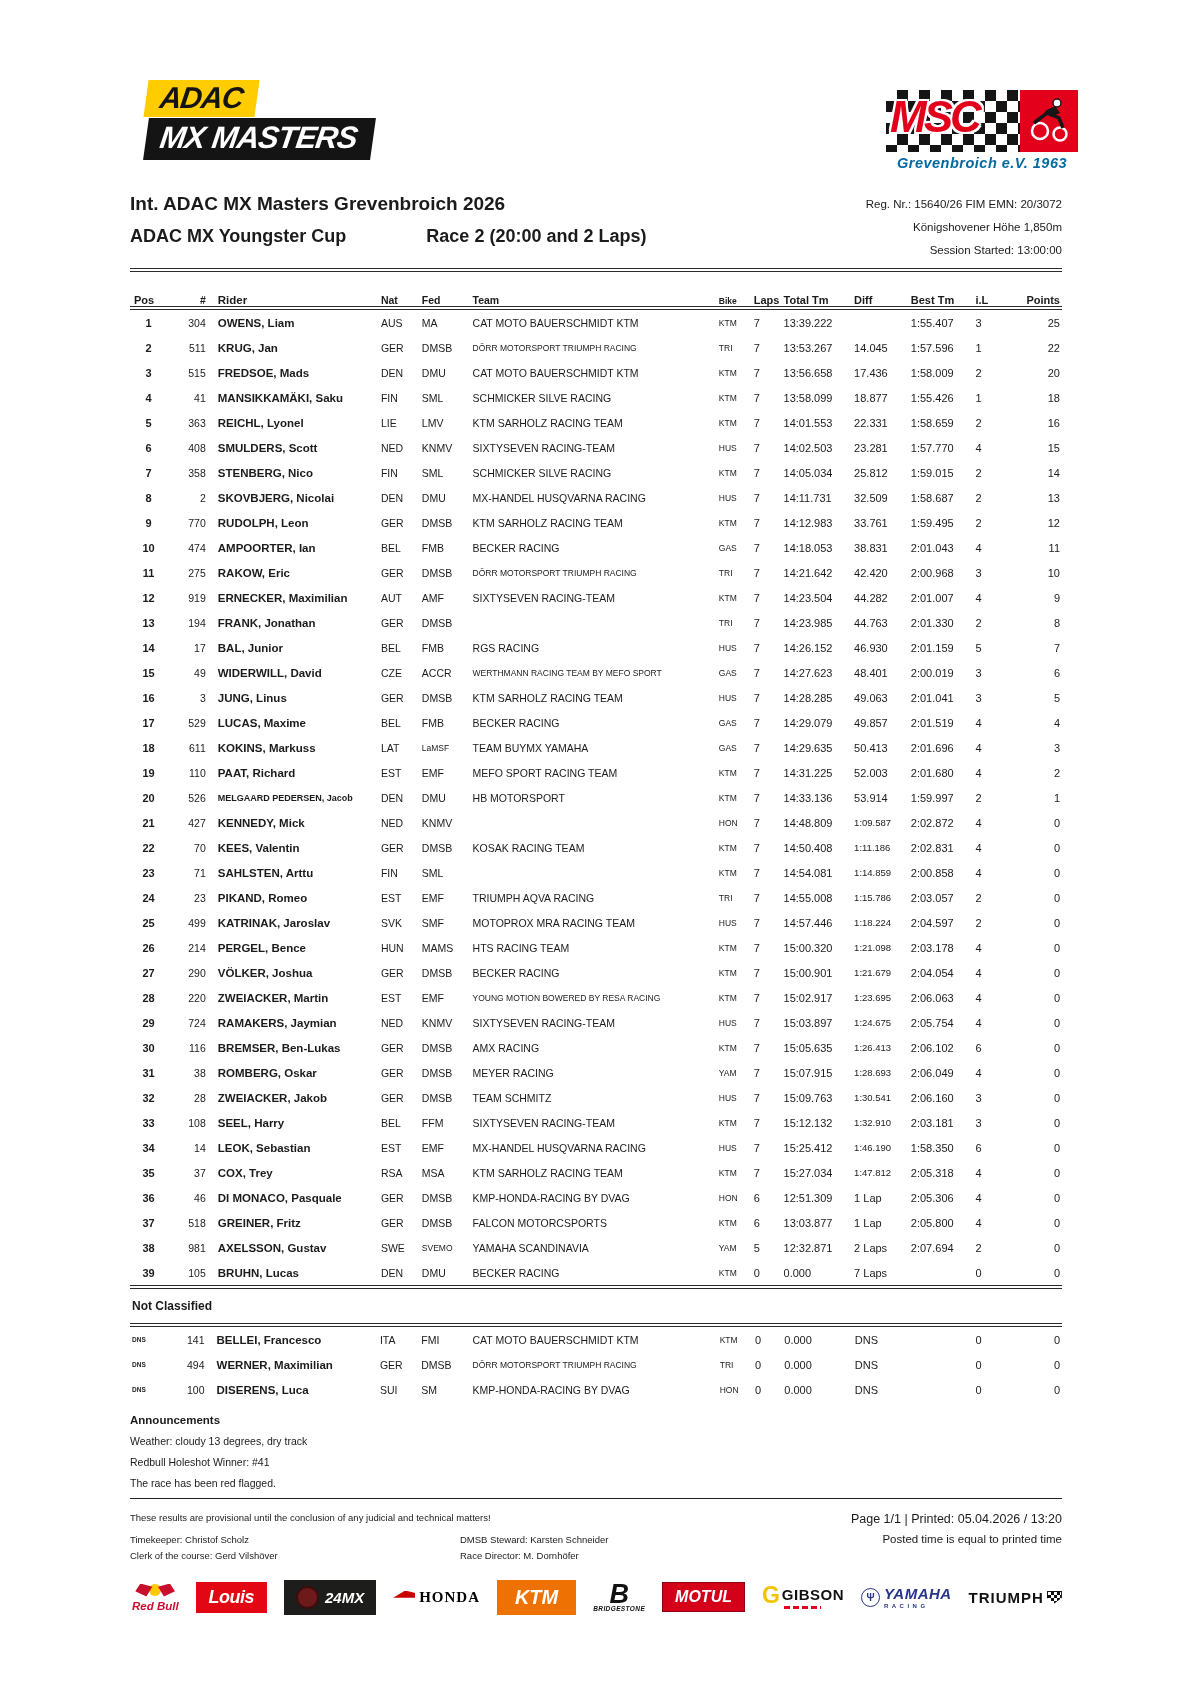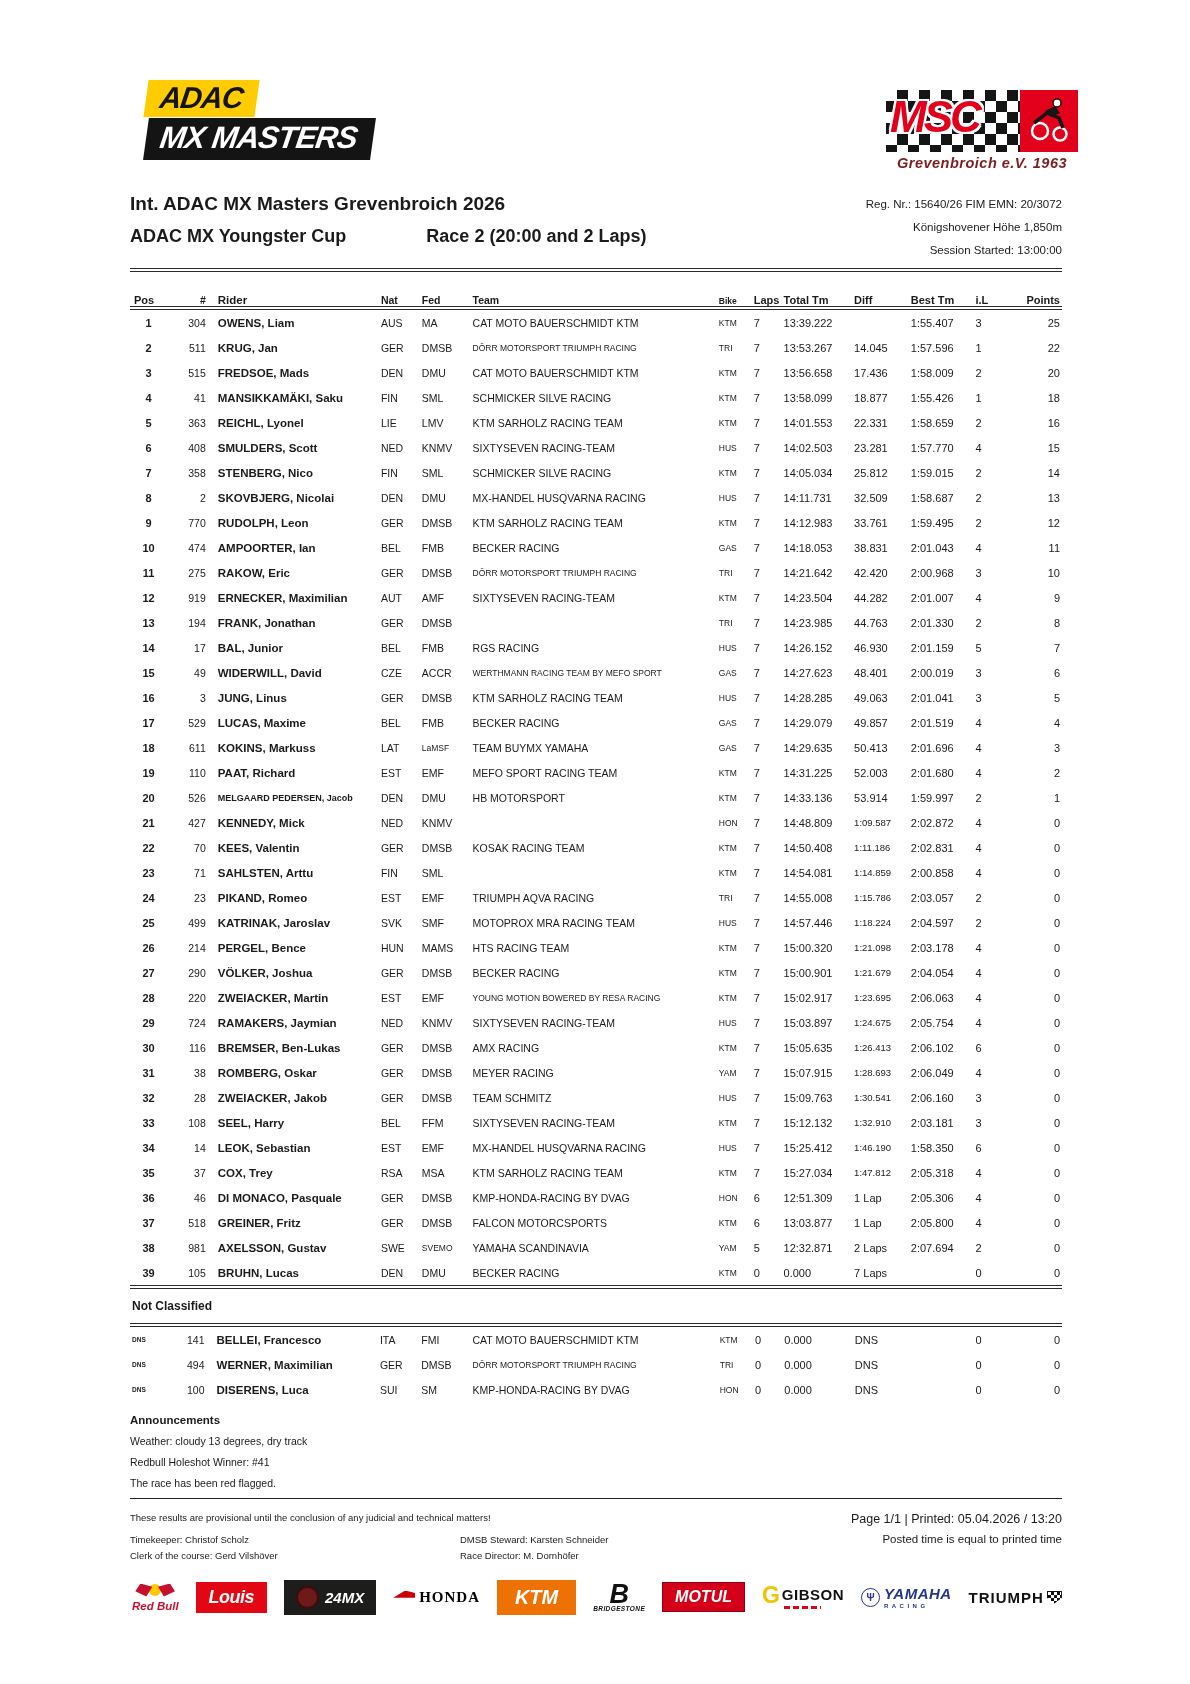--- a/index.html
+++ b/index.html
@@ -15,21 +15,21 @@
   .msc-logo{position:absolute;left:886px;top:90px;width:192px;}
   .msc-board{position:relative;height:62px;
      background-image:conic-gradient(#151515 0 90deg,#fff 0 180deg,#151515 0 270deg,#fff 0);
      background-size:22px 22px;}
   .msc-red{position:absolute;right:0;top:0;width:58px;height:62px;background:#E2001A;
      display:flex;align-items:center;justify-content:center;}
   .msc-word{position:absolute;left:4px;top:2px;font-size:44px;font-weight:900;font-style:italic;
      color:#E2001A;letter-spacing:-3px;
      text-shadow:-2px -2px 0 #fff,2px -2px 0 #fff,-2px 2px 0 #fff,2px 2px 0 #fff,
                  0 -2px 0 #fff,0 2px 0 #fff,-2px 0 0 #fff,2px 0 0 #fff;}
-  .msc-sub{margin-top:3px;color:#7f1d1d;font-weight:bold;font-style:italic;font-size:14.5px;
+  .msc-sub{margin-top:3px;color:#0369a1;font-weight:bold;font-style:italic;font-size:14.5px;
      letter-spacing:0.5px;text-align:center;white-space:nowrap;}
   
   .content{position:absolute;left:130px;top:0;width:932px;}
   .title-area{margin-top:193px;display:flex;justify-content:space-between;}
   .t1{font-size:19px;font-weight:bold;white-space:nowrap;}
   .t2{font-size:18px;font-weight:bold;display:flex;margin-top:11px;white-space:nowrap;}
   .t2 .race{margin-left:80px;}
   .meta{text-align:right;font-size:11.5px;line-height:23px;white-space:nowrap;}
   
   table.results{border-collapse:collapse;width:932px;border-top:4px double #2b2b2b;margin-top:6px;}

